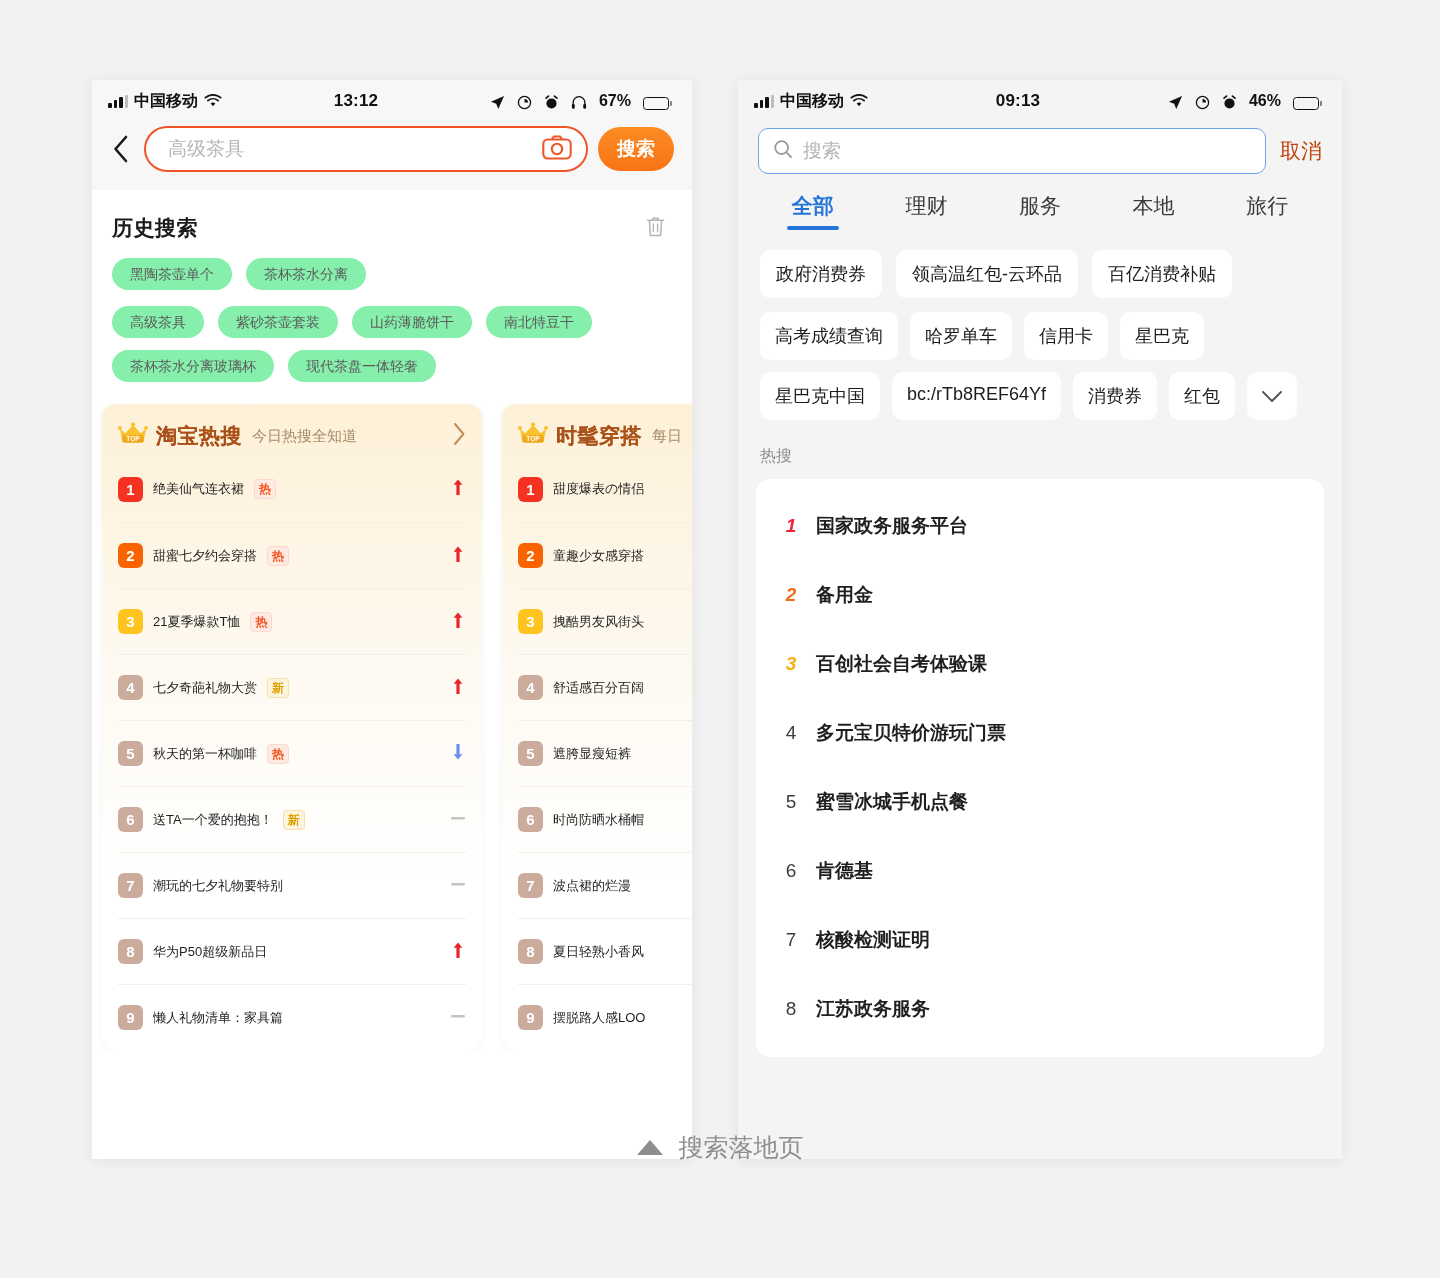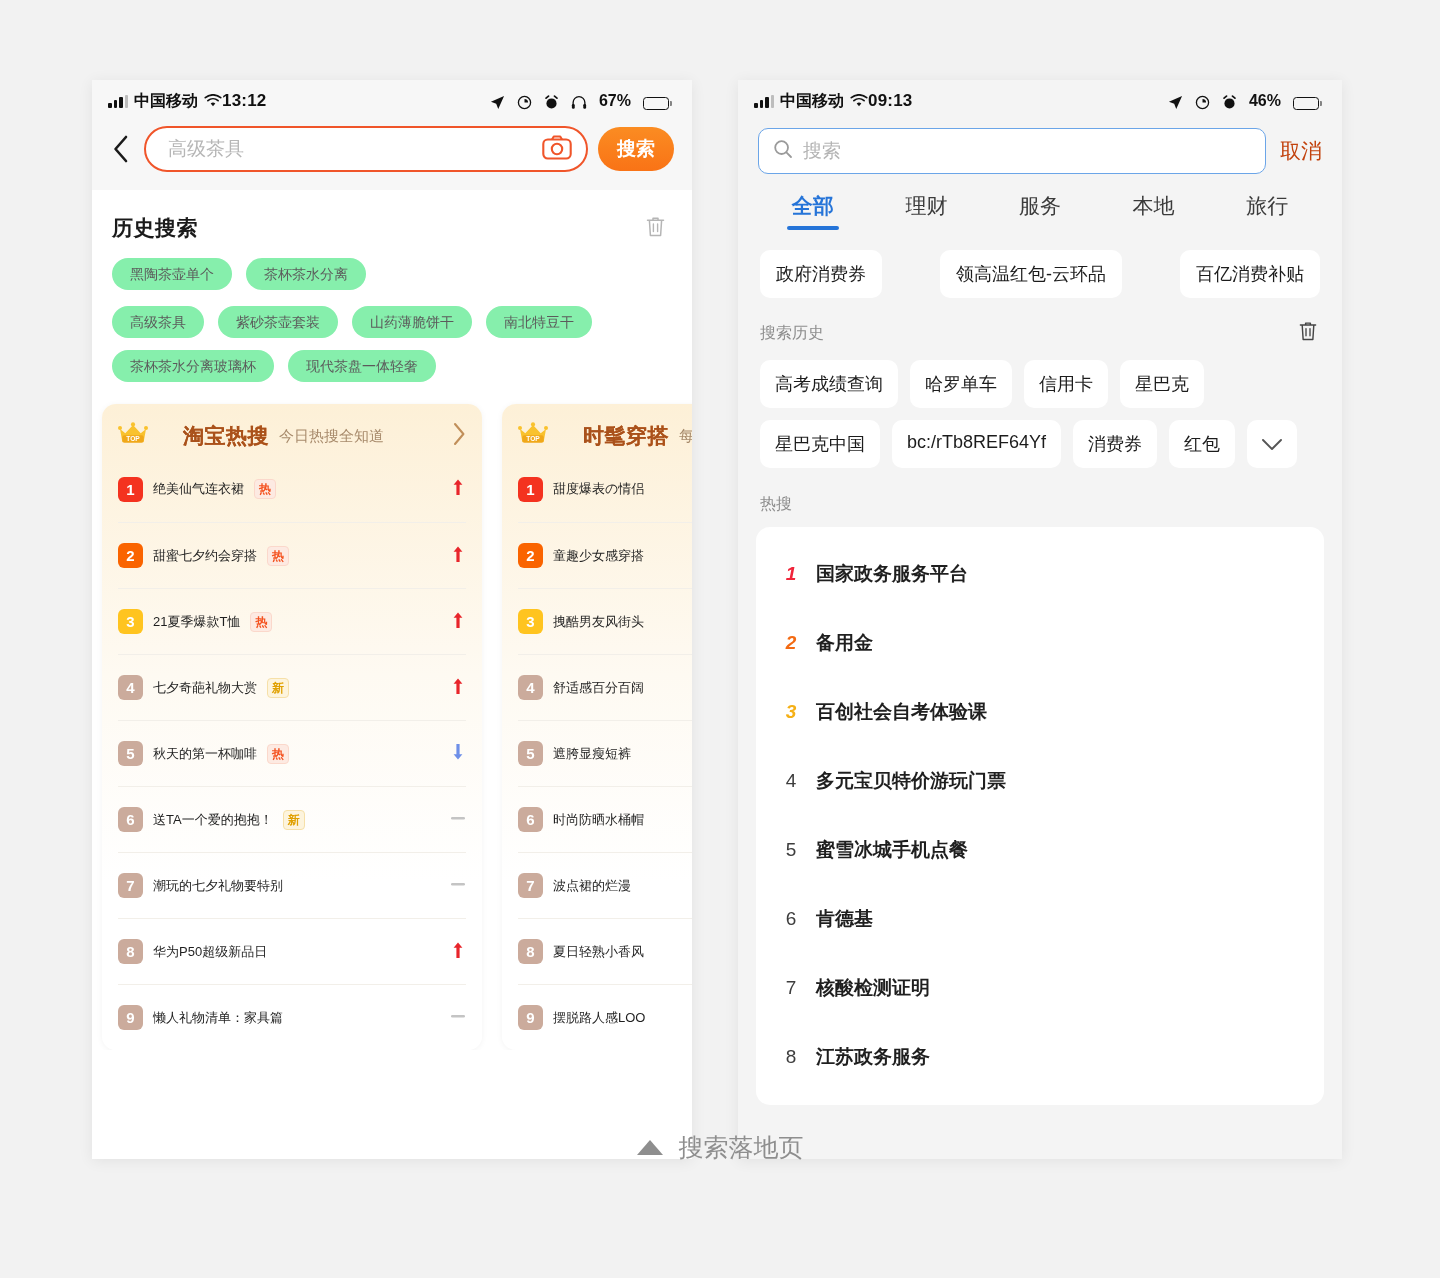--- a/index.html
+++ b/index.html
@@ -20,21 +20,21 @@
   }
   #phone-left  { left: 92px;  top: 80px; width: 600px; height: 1079px; }
   #phone-right { left: 738px; top: 80px; width: 604px; height: 1079px; background:#f4f4f4; }
 
   
   .statusbar {
     height: 42px; display: flex; align-items: center;
     padding: 0 20px 0 16px; font-size: 17px; font-weight: bold; color:#111;
   }
   .sb-left { display: flex; align-items: center; gap: 6px; }
-  .sb-mid  { flex: 1; text-align: left; letter-spacing: .2px; }
+  .sb-mid  { flex: 1; text-align: center; letter-spacing: .2px; }
   .sb-right{ display: flex; align-items: flex-end; gap: 12px; font-size: 16px;}
   .bars { display: inline-flex; align-items: flex-end; gap: 2px; height: 13px; }
   .bars i { display:block; width: 3.5px; background:#111; border-radius:1px; }
   .bars i:nth-child(1){height:5px}.bars i:nth-child(2){height:8px}
   .bars i:nth-child(3){height:11px}.bars i:nth-child(4){height:13px;background:#bdbdbd}
   .carrier { font-size: 16px; font-weight: 700; }
   .batt { display:inline-flex; align-items:center; }
   .batt .shell { width:26px;height:13px;border:1.6px solid #111;border-radius:3.5px;padding:1.5px; }
   .batt .fill  { height:100%; background:#111; border-radius:1.5px; }
   .batt .nub   { width:2px;height:5px;background:#111;border-radius:0 1px 1px 0;margin-left:1px;opacity:.5 }
@@ -67,21 +67,21 @@
   .cards-wrap { display:flex; gap:20px; padding: 22px 0 0 10px; overflow:hidden; }
   .hotcard {
     width: 380px; flex:none; border-radius:14px; overflow:hidden;
     background: linear-gradient(180deg,#fdf0d7 0%, #fefaf2 42%, #ffffff 74%);
     box-shadow: 0 1px 6px rgba(0,0,0,0.05);
   }
   .hc-head { display:flex; align-items:center; gap:8px; padding: 18px 16px 6px 16px; }
   .crown { flex:none; }
   .hc-title { font-size:21px; font-weight:800; color:#8a4a12;
               background:linear-gradient(90deg,#b1541b,#d6722a);
-              -webkit-background-clip:text; background-clip:text; color:#a9511b; letter-spacing:.5px;margin-left:27px;}
+              -webkit-background-clip:text; background-clip:text; color:#a9511b; letter-spacing:.5px;}
   .hc-sub { font-size:15px; color:#a88b6c; margin-left:2px; white-space:nowrap;}
   .hc-arrow { margin-left:auto; color:#b98f62; }
   .hc-list { padding: 0 16px; }
   .hrow { display:flex; align-items:center; gap:10px; height:66px;
           border-top:1px solid #f2efe9; }
   .hc-list .hrow:first-child { border-top: none; }
   .rank { width:25px;height:25px;border-radius:6px;flex:none;
           display:flex;align-items:center;justify-content:center;
           color:#fff;font-size:15px;font-weight:700; }
   .htext { font-size:13px; color:#1f1f1f; white-space:nowrap; }
@@ -99,21 +99,21 @@
   .r-cancel { font-size:21px; color:#c2410c; flex:none; }
 
   .r-tabs { display:flex; padding: 4px 22px 0 22px; gap: 8px; }
   .r-tab { flex:1; text-align:center; font-size:21px; color:#3b3b3b; padding-bottom: 10px; position:relative;}
   .r-tab.active { color:#2574d8; font-weight:700; }
   .r-tab.active::after {
     content:""; position:absolute; left:50%; transform:translateX(-50%);
     bottom:0; width:52px; height:4px; border-radius:2px; background:#2574d8;
   }
 
-  .r-promos { display:flex; gap:14px; padding: 20px 22px 0 22px; justify-content: space-between; }
+  .r-promos { display:flex; gap:14px; padding: 20px 22px 0 22px; }
   .wchip { background:#fff; border-radius:10px; padding: 12px 16px; font-size:18px; color:#1c1c1c;
            white-space:nowrap; }
   .r-histhead { display:flex; align-items:center; justify-content:space-between;
                 padding: 22px 24px 0 22px; }
   .r-histlabel { font-size:16px; color:#8d8d8d; }
   .r-hist { display:flex; flex-wrap:wrap; gap:12px; padding: 14px 22px 0 22px; }
   .wchip.sq { padding: 12px 15px; }
   .wchip.caret { padding: 12px 14px; display:flex;align-items:center;justify-content:center; }
 
   .r-hotlabel { font-size:16px; color:#8d8d8d; padding: 26px 0 0 22px; }
@@ -427,29 +427,20 @@
         <div class="r-tab">本地</div>
         <div class="r-tab">旅行</div>
       </div>
 
     <div class="r-promos" id="r-promos">
         <div class="wchip">政府消费券</div>
         <div class="wchip">领高温红包-云环品</div>
         <div class="wchip">百亿消费补贴</div>
       </div>
 
-    <div class="r-histhead">
-      <div class="r-histlabel">搜索历史</div>
-      <span>
-        <svg width="20" height="22" viewBox="0 0 21 23">
-          <path d="M2.5 5.2h16M8 5.2V3.2h5v2M4.4 5.2l1 15.3h10.2l1-15.3" fill="none" stroke="#444" stroke-width="1.5" stroke-linecap="round" stroke-linejoin="round"></path>
-          <path d="M8.4 9v7.6M12.6 9v7.6" fill="none" stroke="#444" stroke-width="1.4" stroke-linecap="round"></path>
-        </svg>
-      </span>
-    </div>
     <div class="r-hist" id="r-hist">
         <div class="wchip sq">高考成绩查询</div>
         <div class="wchip sq">哈罗单车</div>
         <div class="wchip sq">信用卡</div>
         <div class="wchip sq">星巴克</div>
         <div class="wchip sq">星巴克中国</div>
         <div class="wchip sq">bc:/rTb8REF64Yf</div>
         <div class="wchip sq">消费券</div>
         <div class="wchip sq">红包</div>
         <div class="wchip caret">

